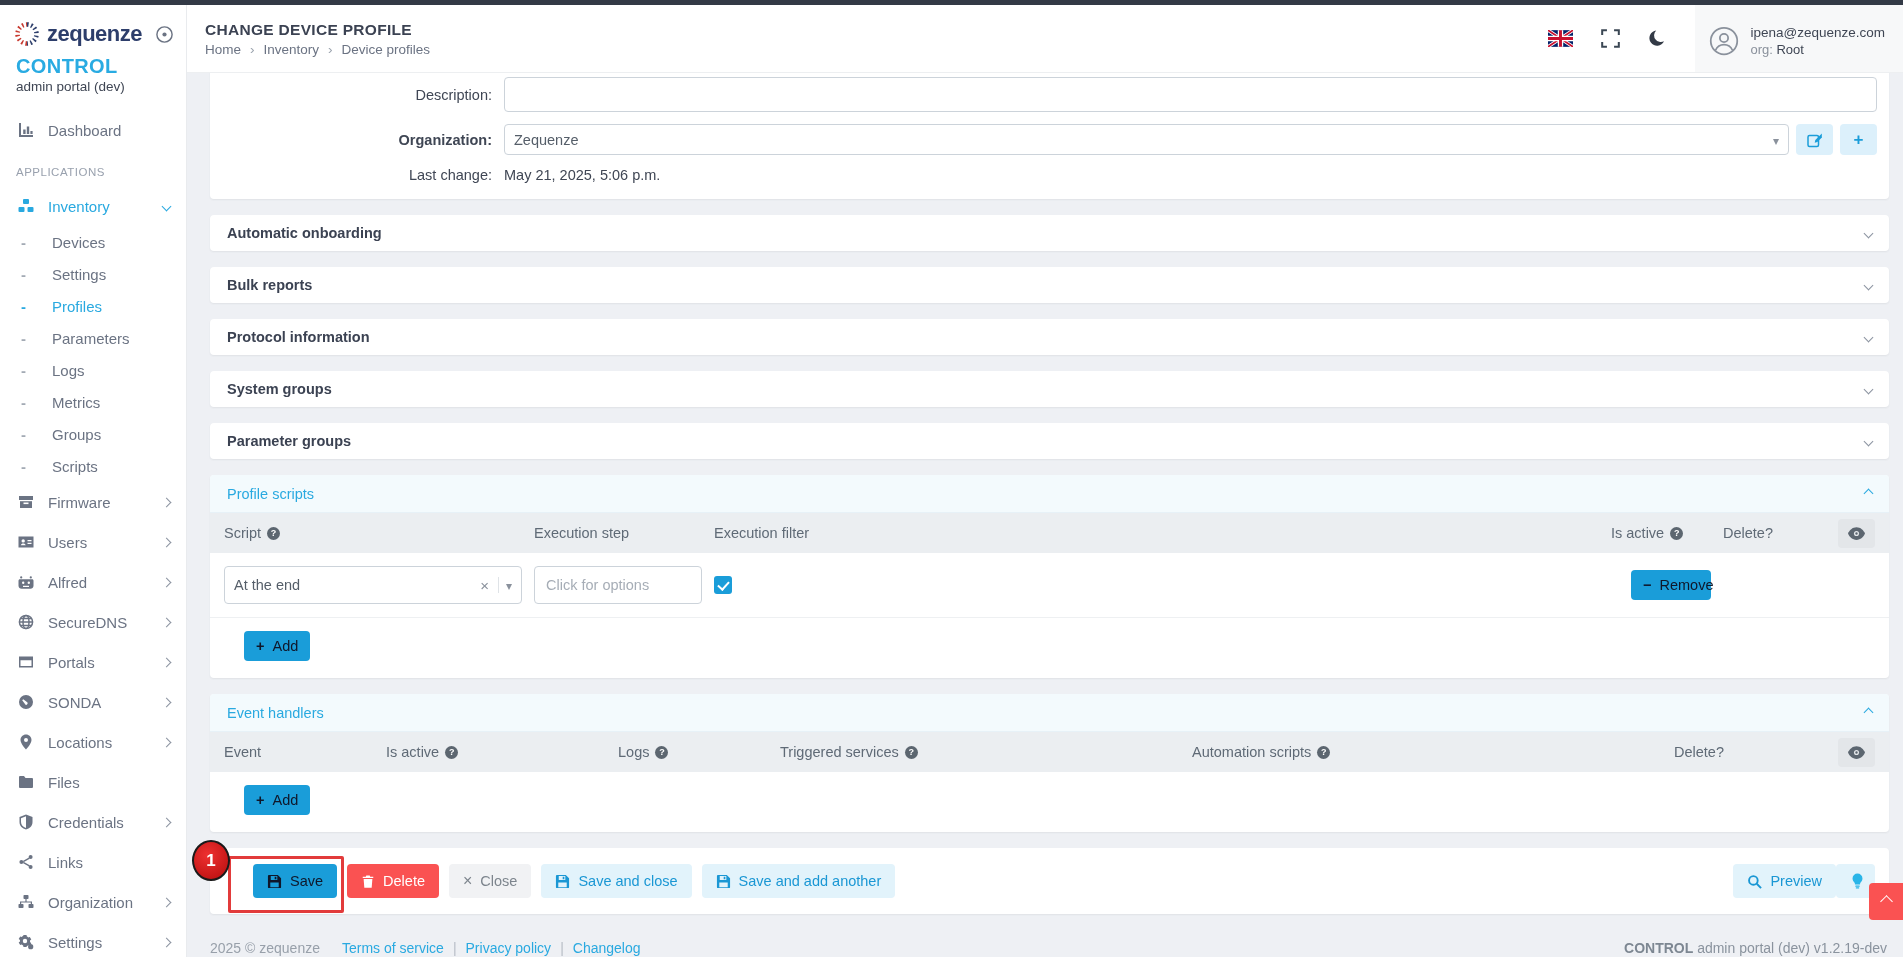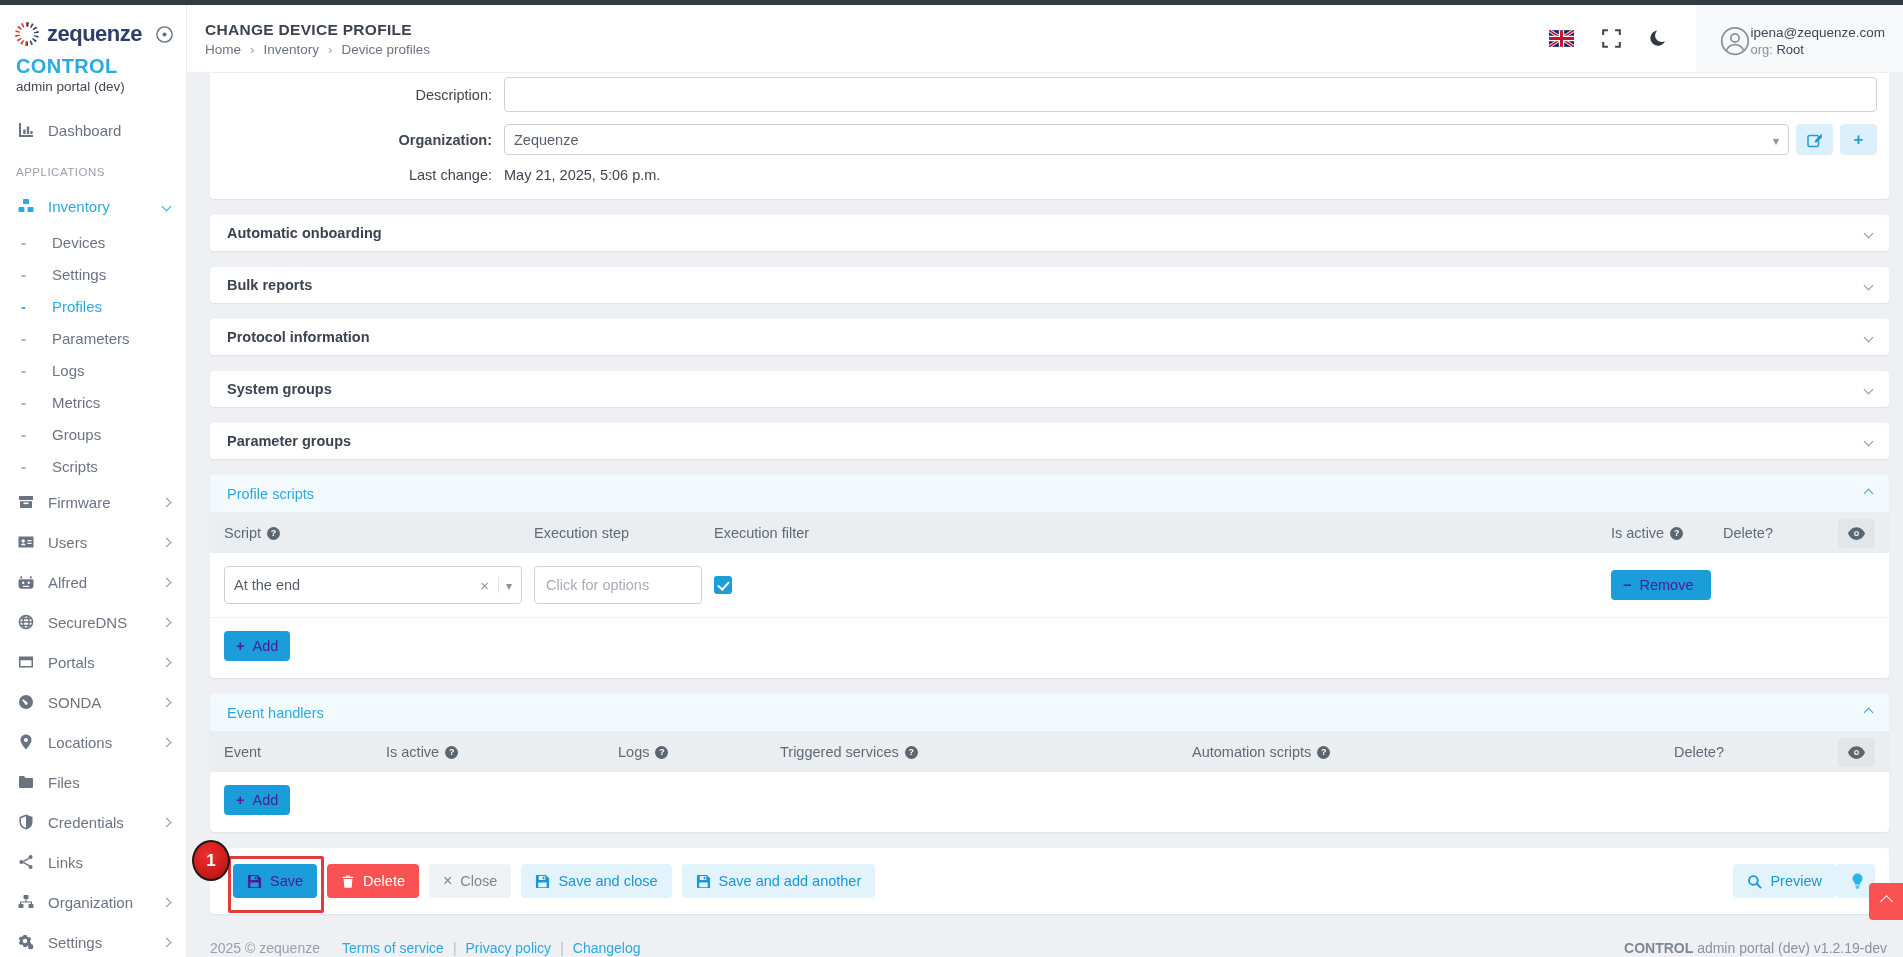--- a/index.html
+++ b/index.html
@@ -38,21 +38,21 @@
   .nav-item .chev, .sub-item .chev { margin-left:auto; }
 
   
   .header { position:absolute; left:186px; top:5px; right:0; height:68px; background:#fff; display:flex; align-items:center; z-index:2; border-bottom:1px solid #edeff1; }
   .header-titles { padding-left:19px; }
   .page-title { font-size:15.5px; font-weight:bold; color:#3b4252; letter-spacing:.3px; }
   .breadcrumb { display:flex; align-items:center; gap:9px; margin-top:3px; font-size:13.5px; color:#6b7383; }
   .crumb-sep::before { content:"›"; color:#9aa2ad; }
   .header-right { margin-left:auto; display:flex; align-items:center; height:100%; }
   .hdr-btn { margin-right:28px; display:flex; align-items:center; cursor:pointer; }
-  .user-box { background:#f7f8f9; height:100%; display:flex; align-items:center; padding:4px 18px 0 14px; min-width:207px; cursor:pointer;justify-content:flex-end; }
+  .user-box { background:#f7f8f9; height:100%; display:flex; align-items:center; gap:11px; padding:4px 18px 0 14px; min-width:207px; cursor:pointer; }
   .user-email { font-size:13.5px; color:#3f4654; }
   .user-org { font-size:13px; color:#8a919c; margin-top:2px; }
   .user-org b { color:#3f4654; font-weight:normal; }
 
   
   .main { position:absolute; left:186px; top:55px; right:0; bottom:0; padding:0 14px 0 24px; }
   .card { background:#fff; border-radius:4px; box-shadow:0 1px 2px rgba(40,50,60,.07); }
 
   .form-card { padding:10px 12px 16px; margin-bottom:16px; }
   .frow { display:flex; align-items:center; margin-top:12px; }
@@ -88,21 +88,21 @@
   .cell-script { display:flex; align-items:center; }
   .tall { height:38px; }
   .clear-x::before { content:"×"; color:#8a919c; font-size:15px; }
   .sel-div { width:1px; height:16px; background:#dfe3e7; margin:0 7px 0 9px; }
   .placeholder-input { flex:1; height:38px; border:1px solid #ccd3da; border-radius:4px; font:inherit; padding:0 11px; color:#3f4654; outline:none; }
   .placeholder-input::placeholder { color:#a6adb6; }
   .checkbox { width:18px; height:18px; background:#1a9dd9; border-radius:3px; position:relative; cursor:pointer; justify-self:start; }
   .checkbox::after { content:""; position:absolute; left:5.5px; top:2.5px; width:5px; height:9px; border-right:2px solid #fff; border-bottom:2px solid #fff; transform:rotate(42deg); }
 
   .btn { display:inline-flex; align-items:center; gap:8px; border:none; border-radius:4px; font-family:inherit; font-size:14.5px; cursor:pointer; white-space:nowrap; }
-  .btn-primary { background:#1a9dd9; color:#4c1d95; }
+  .btn-primary { background:#1a9dd9; color:#0f172a;margin-left:20px; }
   .btn-danger  { background:#fa5252; color:#fff; }
   .btn-light   { background:#f1f2f4; color:#7d858d; }
   .btn-soft    { background:#e2f3fb; color:#1a97d4; }
   .btn-sm { height:30px; padding:0 12px; }
   .btn-md { height:34px; padding:0 14px; }
   .minus-icon::before { content:"−"; font-weight:bold; }
   .x-icon::before { content:"×"; font-size:16px; }
   .add-row { padding:13px 14px 17px; }
   .ico { display:inline-flex; flex:none; }
 

